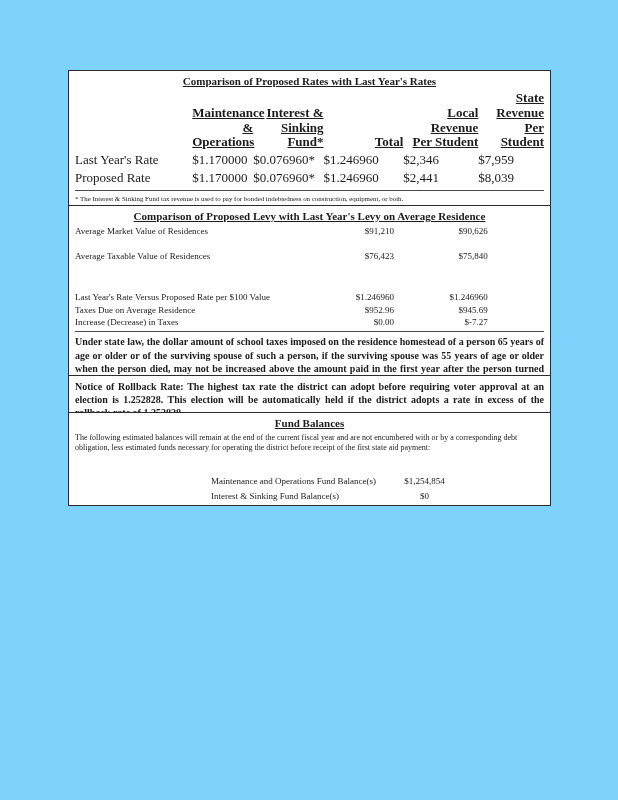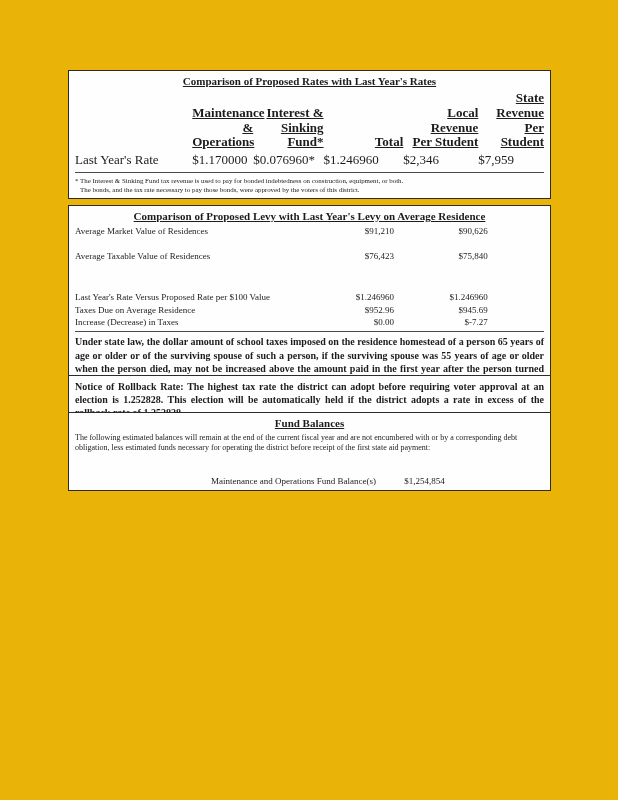--- a/index.html
+++ b/index.html
@@ -1,18 +1,18 @@
 <!DOCTYPE html>
 <html><head>
 <meta charset="utf-8">
 <style>
   * { margin:0; padding:0; box-sizing:border-box; }
   html,body { background:#e9e9e9; }
   .page {
-    width:618px; height:800px; position:relative; background:#eab308;
+    width:618px; height:800px; position:relative; background:#7dd3fc;
     font-family:"Liberation Serif","DejaVu Serif",serif; color:#1c1c1c;
     margin:0 auto; overflow:hidden;
   }
   .box {
     position:absolute; left:68px; width:483px;
     border:1px solid #2b2b2b; background:#fefefe; padding:3px 6px 3px 6px;
   }
   #box-rates    { top:70px;  min-height:126px; }
   #box-levy     { top:205px; min-height:162px; }
   #box-rollback { top:375px; min-height:29px;  }
@@ -103,20 +103,28 @@
       </thead>
       <tbody>
         <tr>
           <td class="row-label">Last Year's Rate</td>
           <td class="num">$1.170000</td>
           <td class="num">$0.076960*</td>
           <td class="num">$1.246960</td>
           <td class="num">$2,346</td>
           <td class="num">$7,959</td>
         </tr>
+        <tr class="spaced">
+          <td class="row-label">Proposed Rate</td>
+          <td class="num">$1.170000</td>
+          <td class="num">$0.076960*</td>
+          <td class="num">$1.246960</td>
+          <td class="num">$2,441</td>
+          <td class="num">$8,039</td>
+        </tr>
       </tbody>
     </table>
     <div class="hrule"></div>
     <div class="footnote">
       <div class="fn1">* The Interest &amp; Sinking Fund tax revenue is used to pay for bonded indebtedness on construction, equipment, or both.</div>
       <div class="fn2">The bonds, and the tax rate necessary to pay those bonds, were approved by the voters of this district.</div>
     </div>
   </section>
 
   <section class="box" id="box-levy">
@@ -159,15 +167,19 @@
     <p class="rollback-text">Notice of Rollback Rate: The highest tax rate the district can adopt before requiring voter approval at an election is 1.252828. This election will be automatically held if the district adopts a rate in excess of the rollback rate of 1.252828.</p>
   </section>
 
   <section class="box" id="box-fund">
     <div class="box-title">Fund Balances</div>
     <p class="fund-intro">The following estimated balances will remain at the end of the current fiscal year and are not encumbered with or by a corresponding debt obligation, less estimated funds necessary for operating the district before receipt of the first state aid payment:</p>
     <div class="f-row mt11">
       <div class="f-label">Maintenance and Operations Fund Balance(s)</div>
       <div class="f-value">$1,254,854</div>
     </div>
+    <div class="f-row mt4">
+      <div class="f-label">Interest &amp; Sinking Fund Balance(s)</div>
+      <div class="f-value">$0</div>
+    </div>
   </section>
 
 </div>
 
 </body></html>

